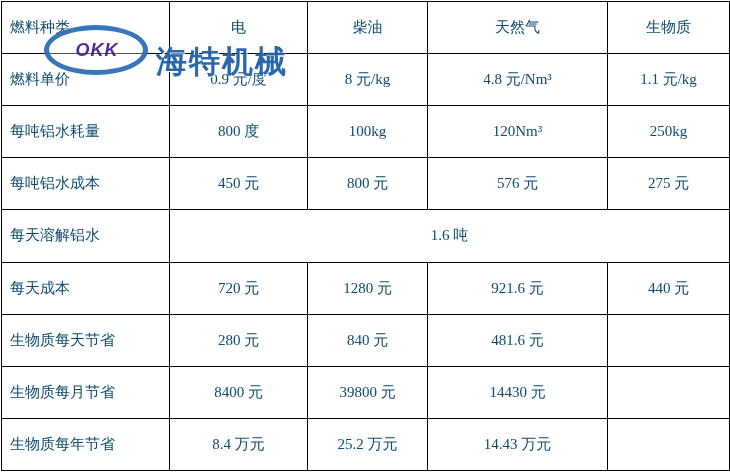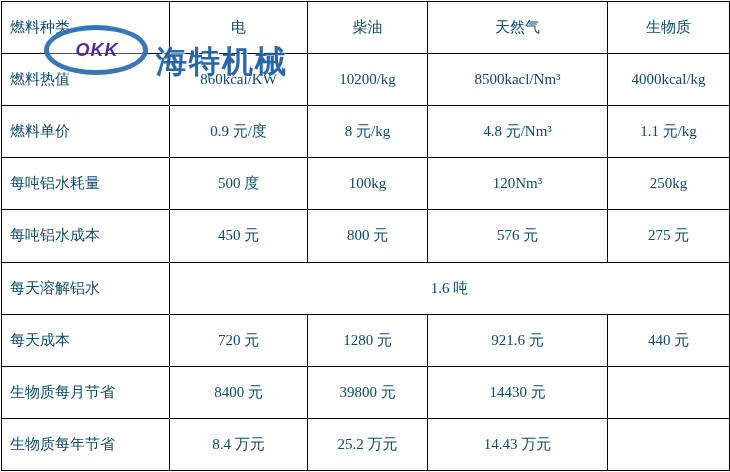--- a/index.html
+++ b/index.html
@@ -113,39 +113,32 @@
     </colgroup>
     <tbody>
       <tr>
         <td class="rowhead">燃料种类</td>
         <td>电</td>
         <td>柴油</td>
         <td>天然气</td>
         <td>生物质</td>
       </tr>
 
-      <tr>
-        <td class="rowhead">燃料热值</td>
-        <td>860kcal/KW</td>
-        <td>10200/kg</td>
-        <td>8500kacl/Nm³</td>
-        <td>4000kcal/kg</td>
-      </tr>
 
       <tr>
         <td class="rowhead">燃料单价</td>
         <td>0.9 元/度</td>
         <td>8 元/kg</td>
         <td>4.8 元/Nm³</td>
         <td>1.1 元/kg</td>
       </tr>
 
       <tr>
         <td class="rowhead">每吨铝水耗量</td>
-        <td>500 度</td>
+        <td>800 度</td>
         <td>100kg</td>
         <td>120Nm³</td>
         <td>250kg</td>
       </tr>
 
       <tr>
         <td class="rowhead">每吨铝水成本</td>
         <td>450 元</td>
         <td>800 元</td>
         <td>576 元</td>
@@ -158,20 +151,27 @@
       </tr>
 
       <tr>
         <td class="rowhead">每天成本</td>
         <td>720 元</td>
         <td>1280 元</td>
         <td>921.6 元</td>
         <td>440 元</td>
       </tr>
 
+      <tr>
+        <td class="rowhead">生物质每天节省</td>
+        <td>280 元</td>
+        <td>840 元</td>
+        <td>481.6 元</td>
+        <td></td>
+      </tr>
 
       <tr>
         <td class="rowhead">生物质每月节省</td>
         <td>8400 元</td>
         <td>39800 元</td>
         <td>14430 元</td>
         <td></td>
       </tr>
 
       <tr>

